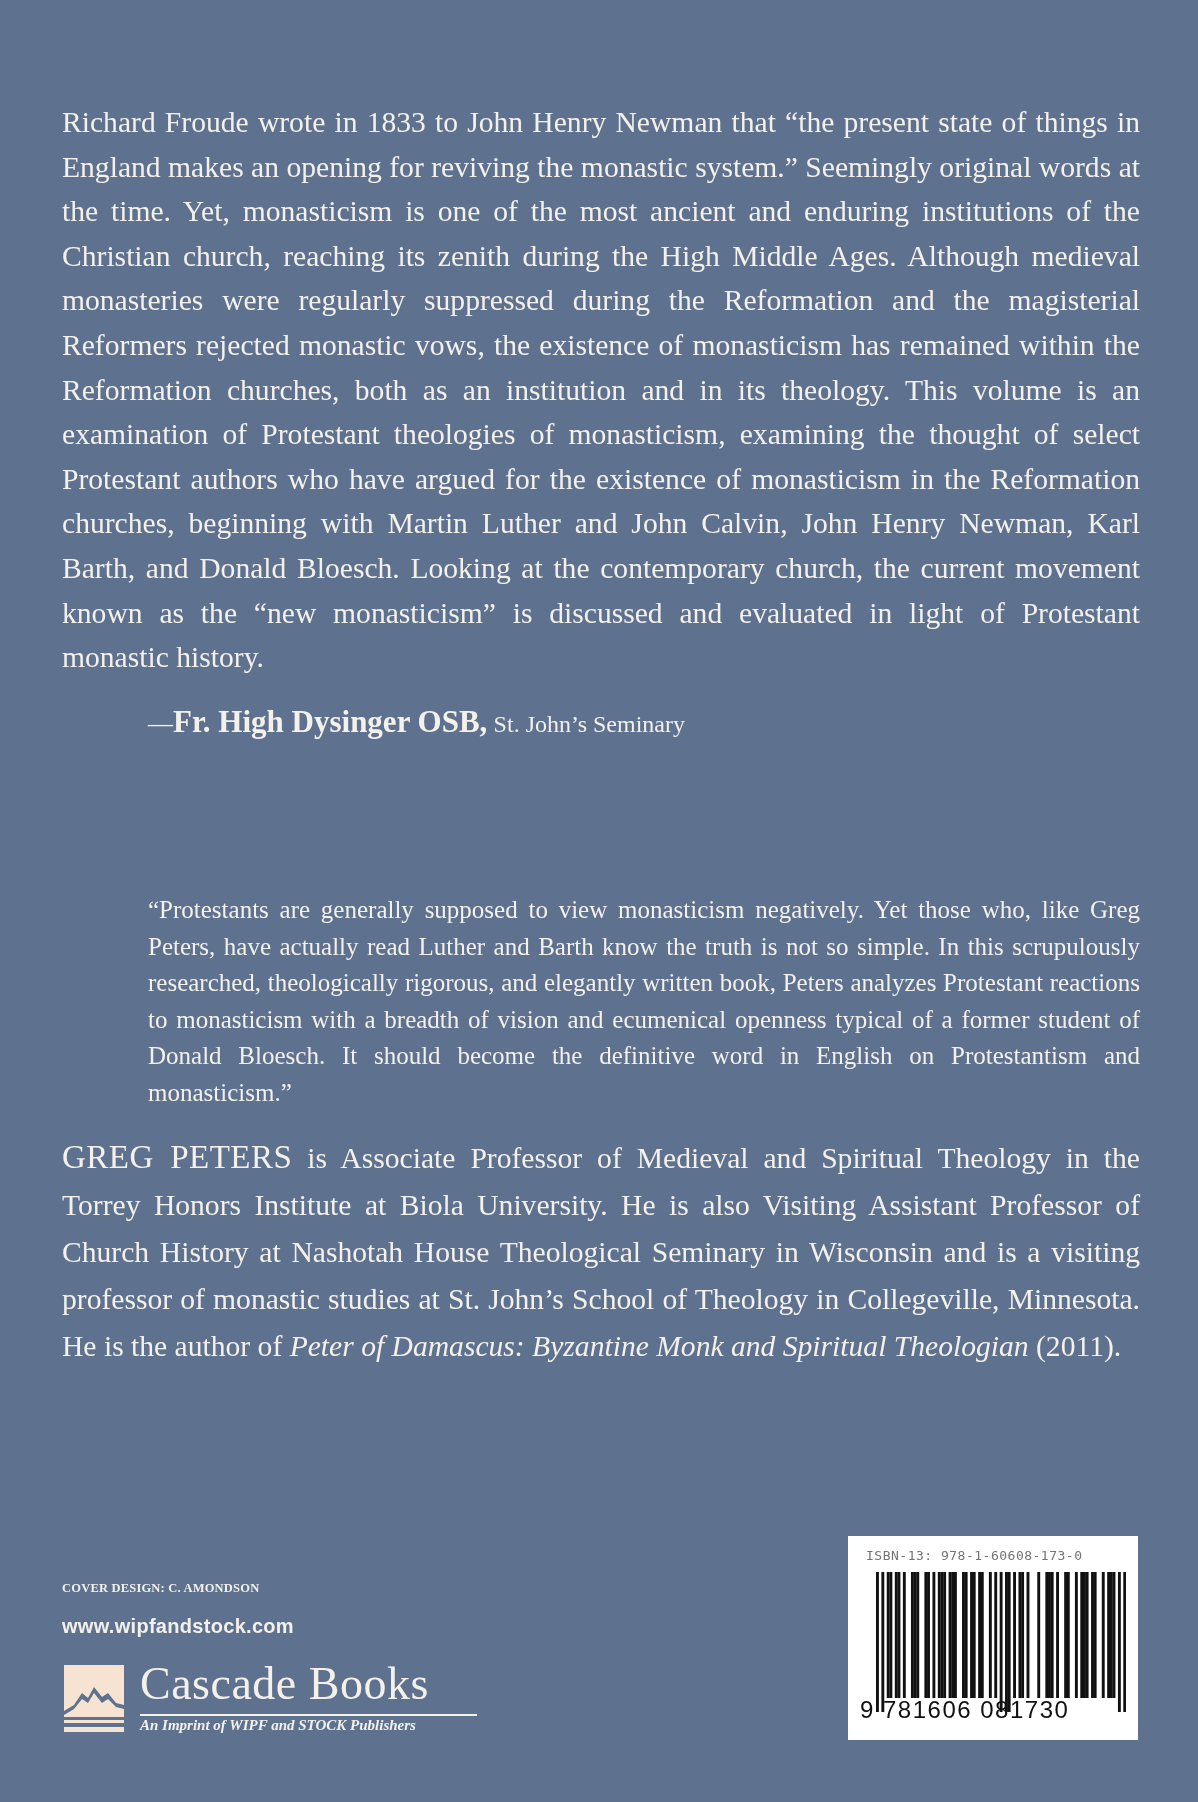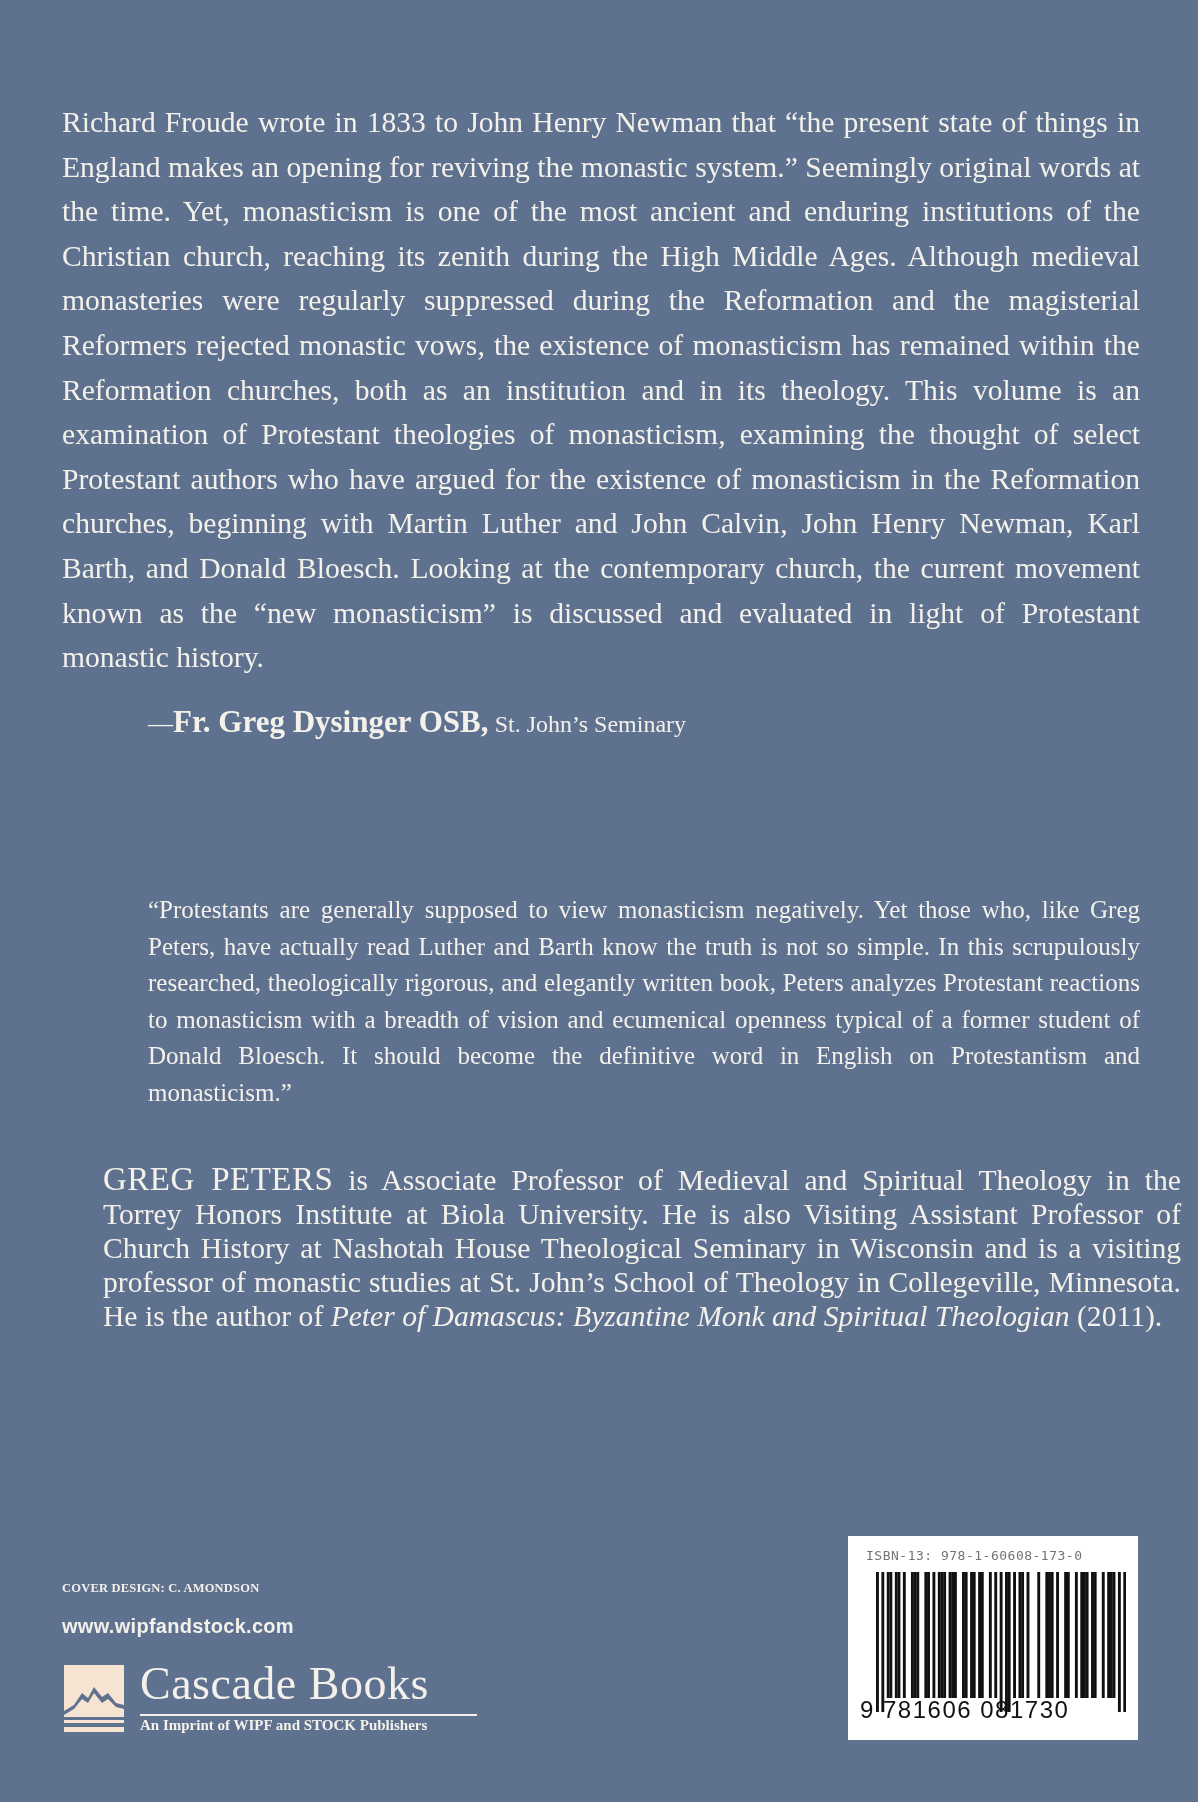--- a/index.html
+++ b/index.html
@@ -26,25 +26,24 @@
     line-height: 36.6px;
     text-align: justify;
   }
   .quote1 { top: 704px; }
   .quote2 { top: 892px; }
   .attr { text-align: left; font-size: 25px; }
   .attr .name { font-weight: bold; font-size: 31px; }
   .attr .aff { font-size: 24px; }
   .bio {
     position: absolute;
-    left: 62px; top: 1162px; width: 1078px;
+    left: 62px; top: 1134px; width: 1078px;
     font-size: 29.6px;
-    line-height: 34px;
+    line-height: 47px;
     text-align: justify;
-    margin-left: 41px;
   }
   .bio .author { font-size: 33px; letter-spacing: 0.5px; }
   .bio em { font-style: italic; }
   .cover-design {
     position: absolute; left: 62px; top: 1581px;
     font-size: 12.5px; font-weight: bold; letter-spacing: 0.2px;
   }
   .website {
     position: absolute; left: 62px; top: 1615px;
     font-family: "Liberation Sans", "DejaVu Sans", sans-serif;
@@ -54,21 +53,21 @@
     position: absolute; left: 62px; top: 1665px; width: 420px; height: 75px;
   }
   .logo-mark { position: absolute; left: 2px; top: 0; width: 60px; height: 69px; }
   .logo-name {
     position: absolute; left: 78px; top: -8px;
     font-size: 46px; letter-spacing: 0.5px; line-height: 54px;
   }
   .logo-rule { position: absolute; left: 78px; top: 49px; width: 337px; height: 2px; background: #f4f1ea; }
   .logo-tag {
     position: absolute; left: 78px; top: 52px;
-    font-size: 15px; font-weight: bold; white-space: nowrap; text-align: center;
+    font-size: 15px; font-style: italic; font-weight: bold; white-space: nowrap; text-align: center;
   }
   .barcode-box {
     position: absolute; left: 848px; top: 1536px; width: 290px; height: 204px;
     background: #ffffff;
   }
   .isbn-label {
     position: absolute; left: 18px; top: 12px;
     font-family: "DejaVu Sans Mono", "Liberation Mono", monospace;
     font-size: 13px; font-weight: normal; color: #737373; letter-spacing: 0.5px; white-space: nowrap;
   }
@@ -79,21 +78,21 @@
     font-size: 24px; color: #111; letter-spacing: 1.5px; white-space: nowrap;
   }
 </style>
 </head>
 <body>
 
 <div class="blurb">Richard Froude wrote in 1833 to John Henry Newman that “the present state of things in England makes an opening for reviving the monastic system.” Seemingly original words at the time. Yet, monasticism is one of the most ancient and enduring institutions of the Christian church, reaching its zenith during the High Middle Ages. Although medieval monasteries were regularly suppressed during the Reforma­tion and the magisterial Reformers rejected monastic vows, the existence of monasti­cism has remained within the Reformation churches, both as an institution and in its theology. This volume is an examination of Protestant theologies of monasticism, examining the thought of select Protestant authors who have argued for the existence of monasticism in the Reformation churches, beginning with Martin Luther and John Calvin, John Henry Newman, Karl Barth, and Donald Bloesch. Looking at the contemporary church, the current movement known as the “new monasticism” is discussed and evaluated in light of Protestant monastic history.</div>
 
 <div class="quote quote1">
   <div class="attr">
-    <span>—</span><span class="name">Fr. Greg Dysinger OSB,</span>
+    <span>—</span><span class="name">Fr. High Dysinger OSB,</span>
     <span class="aff">St. John’s Seminary</span>
   </div>
 </div>
 
 <div class="quote quote2">
   <div>“Protestants are generally supposed to view monasticism negatively. Yet those who, like Greg Peters, have actually read Luther and Barth know the truth is not so simple. In this scrupulously researched, theologically rigorous, and elegantly written book, Peters analyzes Protestant reactions to monasticism with a breadth of vision and ecumenical openness typical of a former student of Donald Bloesch. It should become the definitive word in English on Protestantism and monasticism.”</div>
 </div>
 
 <div class="bio"><span class="author">GREG PETERS</span><span> is Associate Professor of Medieval and Spiritual Theology in the Torrey Honors Institute at Biola University. He is also Visiting Assistant Profes­sor of Church History at Nashotah House Theological Seminary in Wisconsin and is a visiting professor of monastic studies at St. John’s School of Theology in Colle­geville, Minnesota. He is the author of </span><em>Peter of Damascus: Byzantine Monk and Spiri­tual Theologian</em><span> (2011).</span></div>
 

